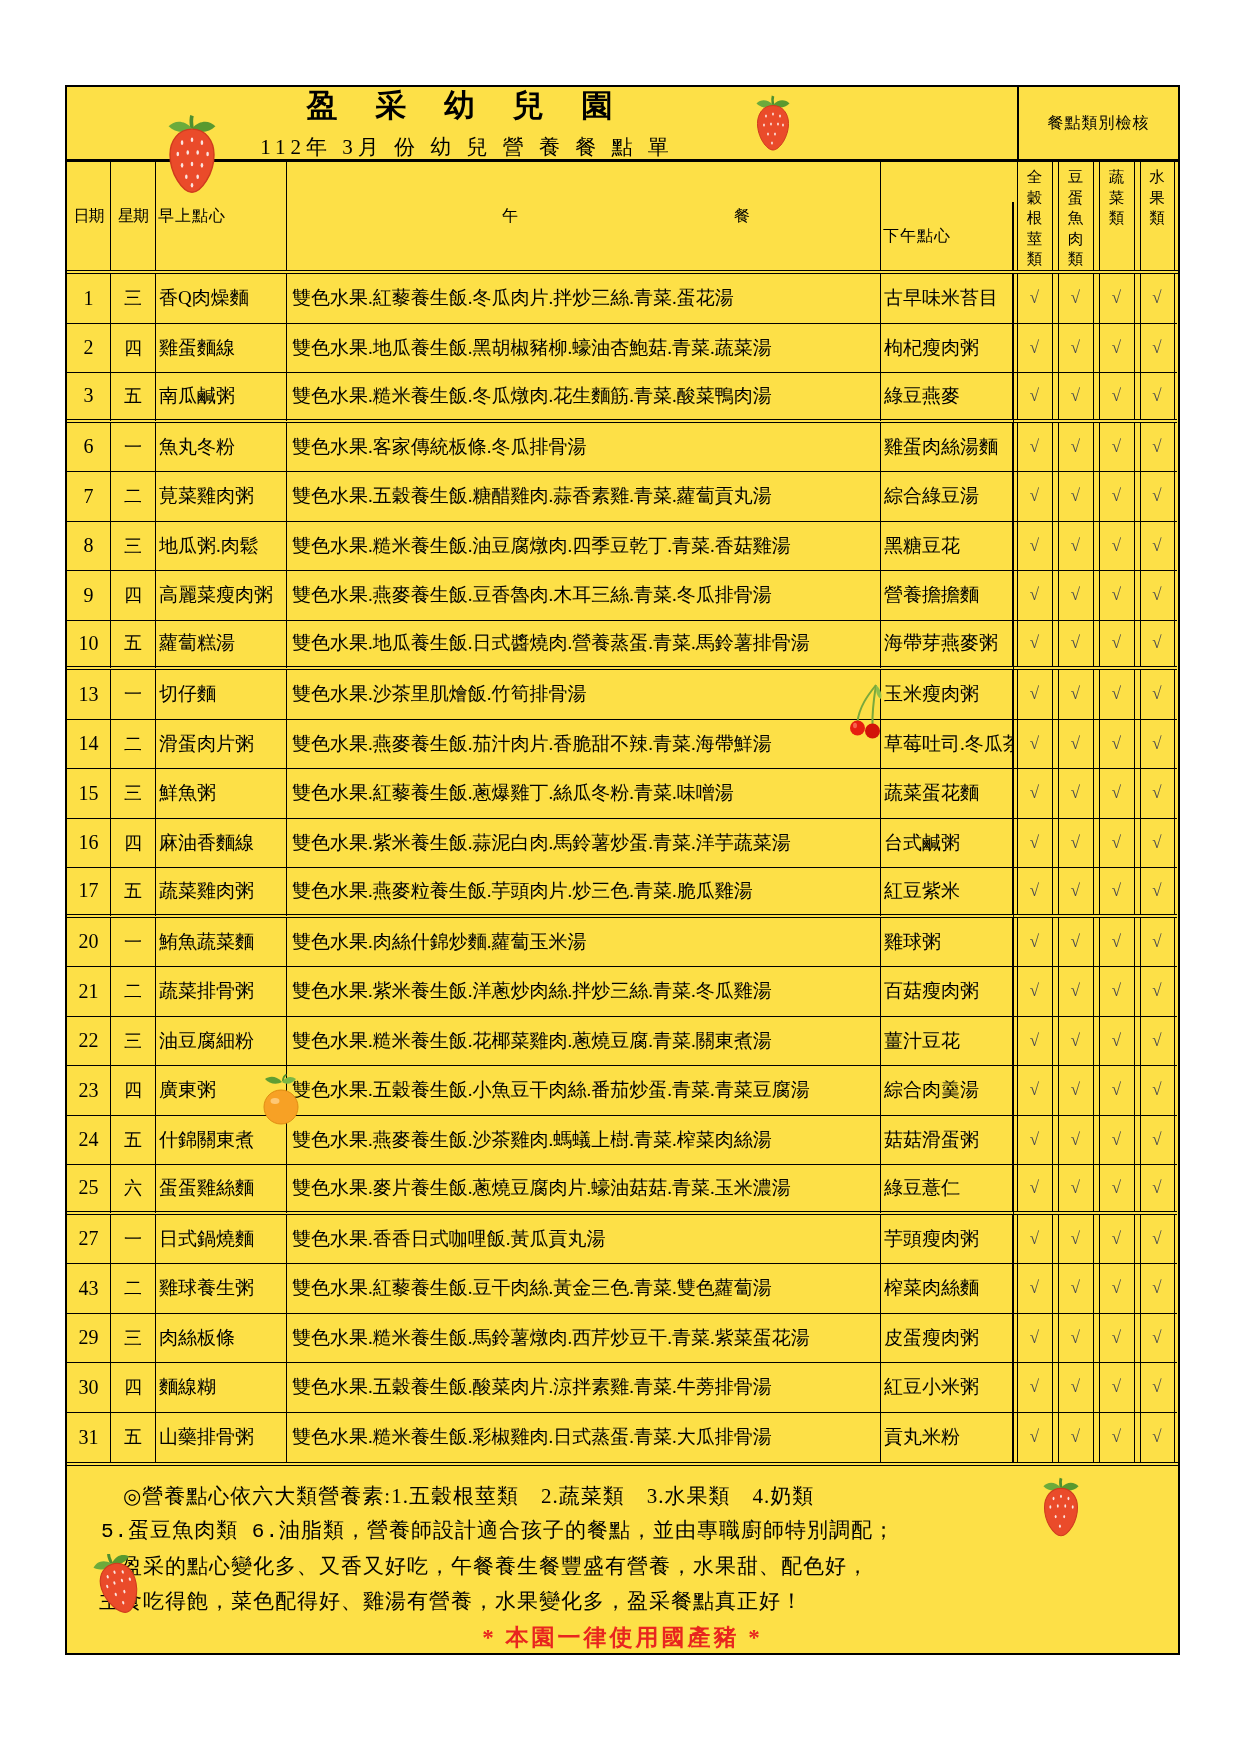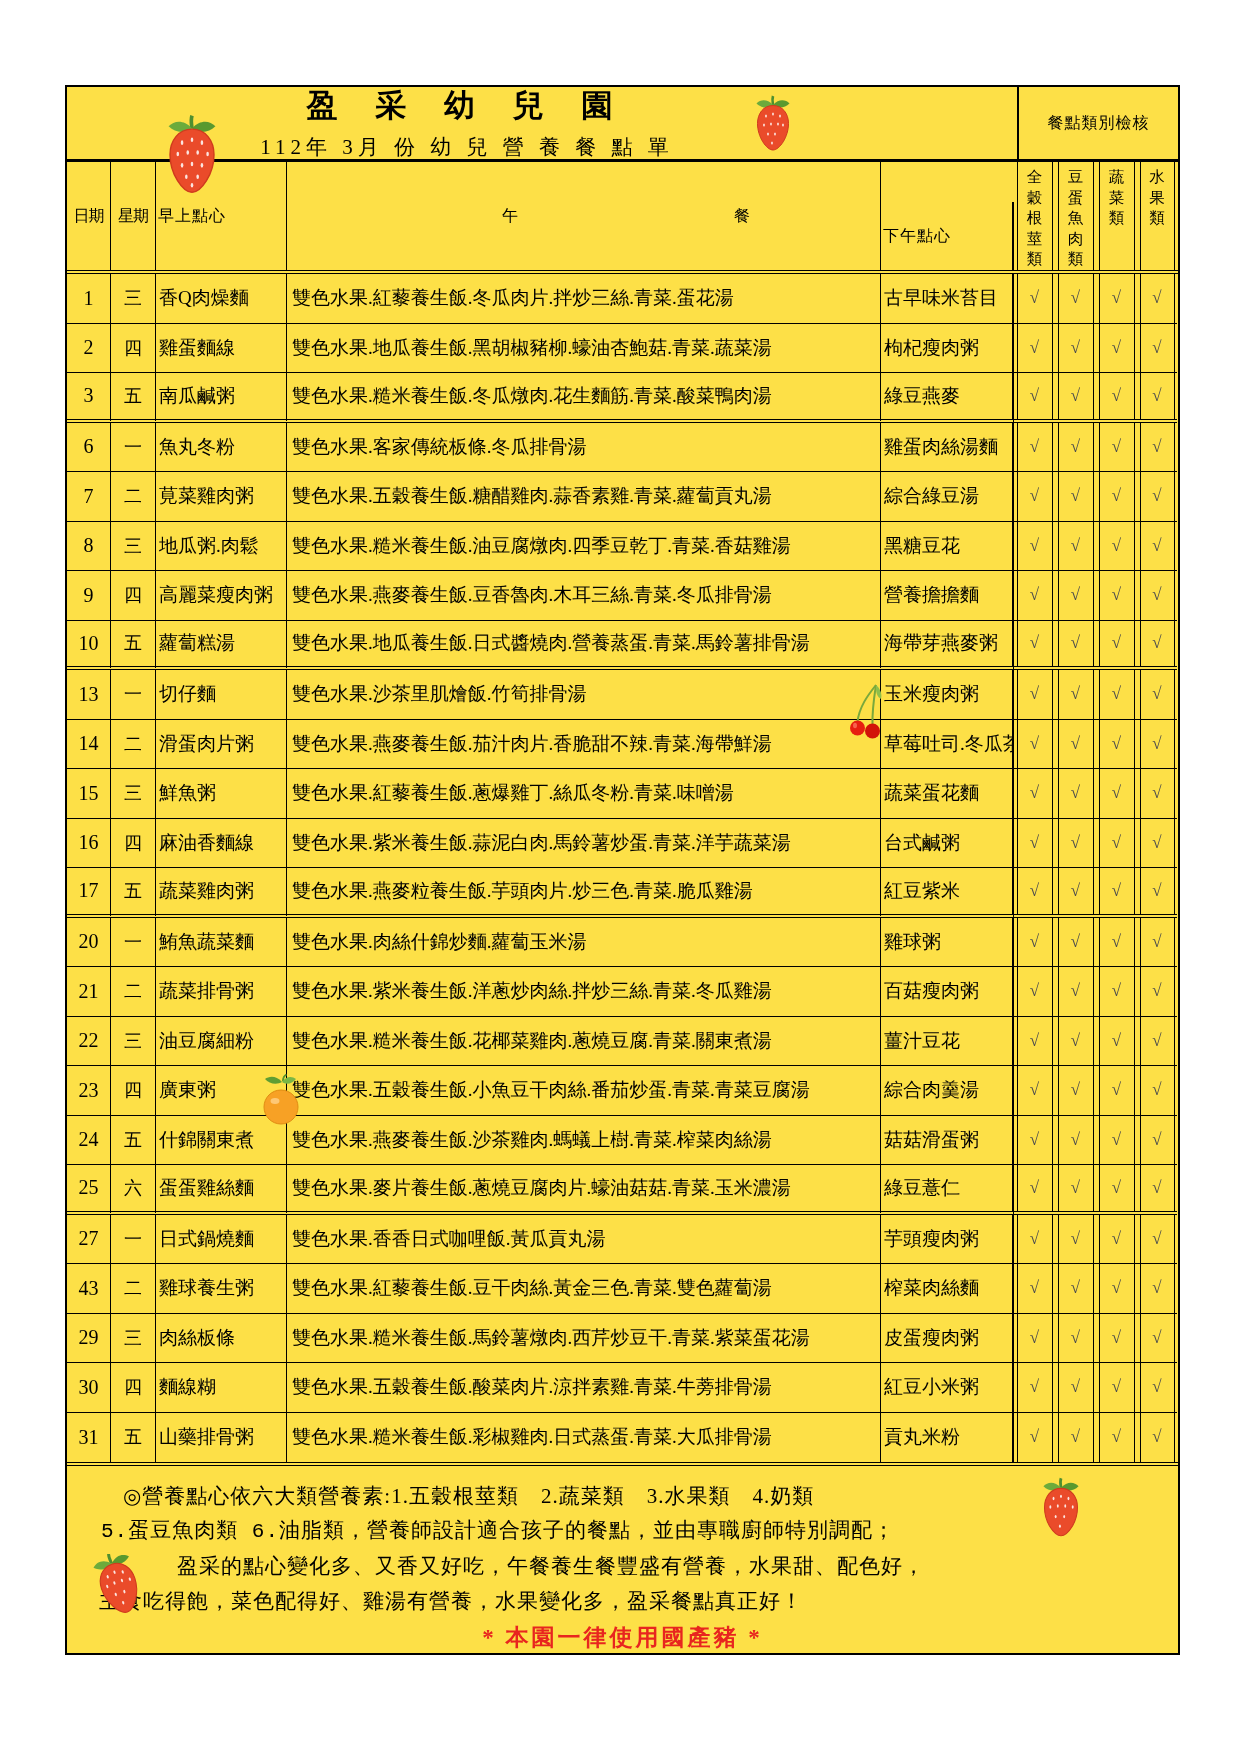--- a/index.html
+++ b/index.html
@@ -40,21 +40,21 @@
   
   .tbody .grid-row{height:49.5px;}
   .tbody .cell{border-bottom:1.5px solid #000;}
   .tbody .grid-row.week-end .cell{border-bottom:4px double #000;}
   .tbody .grid-row:last-child .cell{border-bottom:none;}
   
   .footer{height:168px;border-top:4px double #000;box-sizing:border-box;padding-top:13px;}
   .f-line{font-size:21px;line-height:35px;white-space:nowrap;letter-spacing:1px;}
   .f1{margin-left:56px;}
   .f2{margin-left:34px;font-family:Liberation Mono, monospace;}
-  .f3{margin-left:110px;}
+  .f3{margin-left:54px;}
   .f4{margin-left:32px;}
   .f-red{font-size:23px;font-weight:bold;color:var(--red,#e8251f);text-align:center;
          margin-top:3px;letter-spacing:3px;}
   
   .icon{position:absolute;z-index:5;}
   .i-straw1{left:163px;top:110px;width:58px;height:88px;}
   .i-straw2{left:752px;top:92px;width:42px;height:62px;}
   .i-cherry{left:848px;top:682px;width:36px;height:58px;}
   .i-orange{left:262px;top:1072px;width:38px;height:60px;}
   .i-straw3{left:1038px;top:1474px;width:46px;height:66px;}

